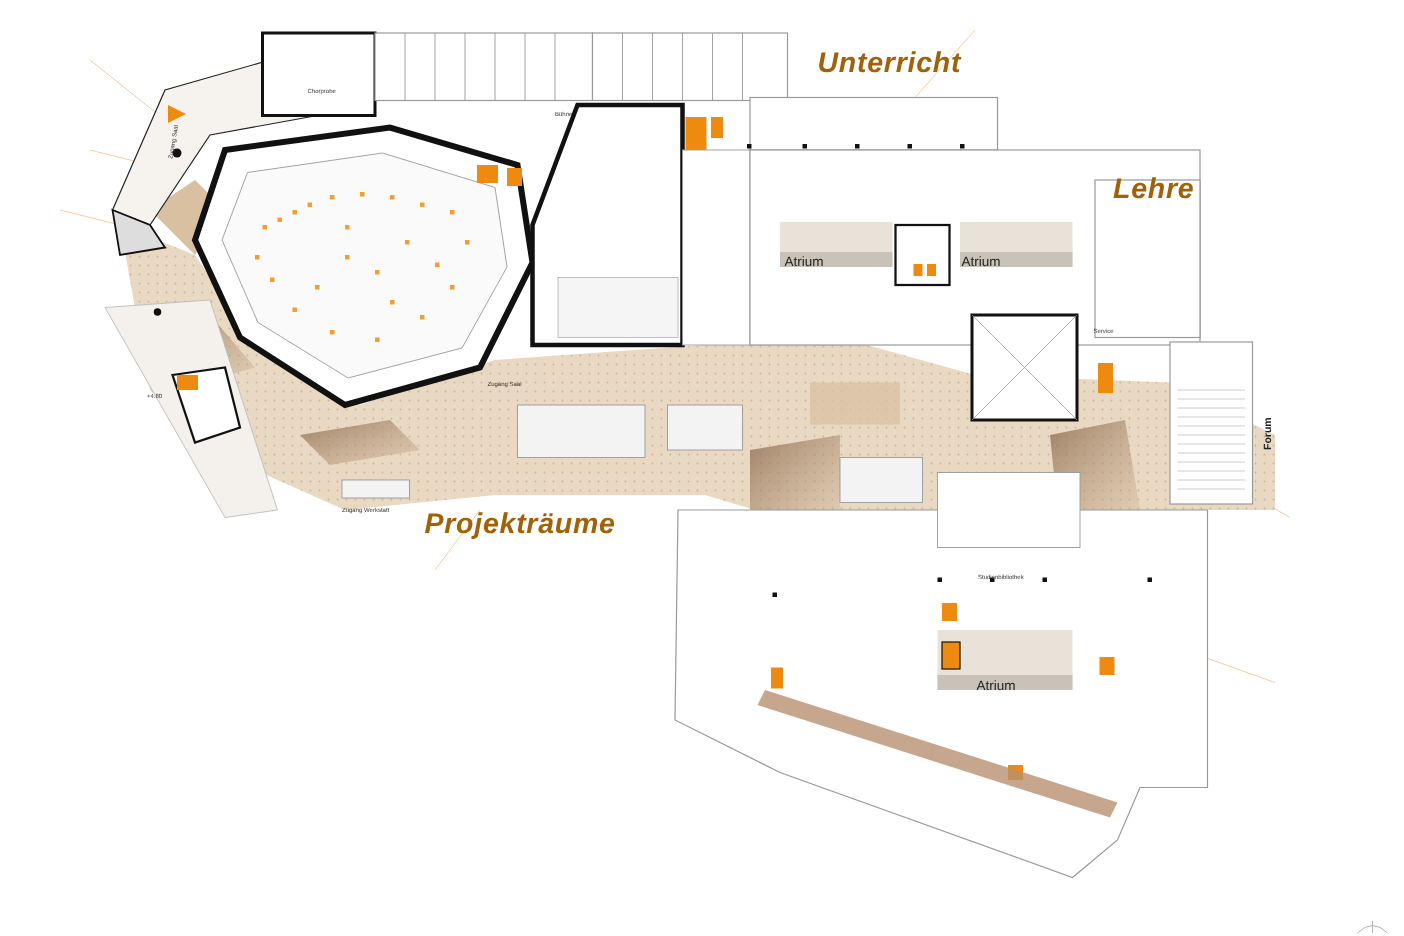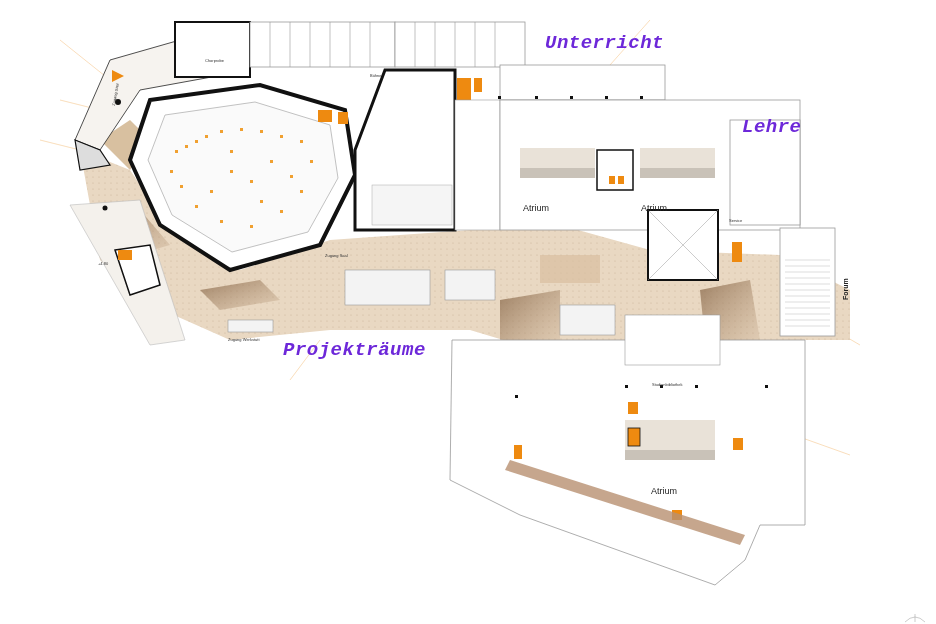--- a/index.html
+++ b/index.html
@@ -1,19 +1,19 @@
 <!DOCTYPE html>
 <html><head>
 <meta charset="utf-8">
 <style>
   html,body{margin:0;padding:0;background:#ffffff;}
   body{width:936px;height:624px;position:relative;overflow:hidden;font-family:"Liberation Sans",sans-serif;}
   #plan{position:absolute;left:0;top:0;width:936px;height:624px;}
-  .zone-label{position:absolute;font-family:Liberation Mono, monospace;font-style:italic;font-weight:bold;color:#6d28d9;letter-spacing:0.5px;white-space:nowrap;}
-  .atrium-label{position:absolute;font-family:"Liberation Sans",sans-serif;font-size:9px;color:#222;white-space:nowrap;margin-top:34px;}
+  .zone-label{position:absolute;font-family:Liberation Sans, sans-serif;font-style:italic;font-weight:bold;color:#a16207;letter-spacing:0.5px;white-space:nowrap;}
+  .atrium-label{position:absolute;font-family:"Liberation Sans",sans-serif;font-size:9px;color:#222;white-space:nowrap;}
   .small-label{position:absolute;font-family:"Liberation Sans",sans-serif;font-size:4px;color:#333;white-space:nowrap;}
   .forum-label{position:absolute;font-family:"Liberation Sans",sans-serif;font-size:7px;font-weight:bold;color:#222;transform:rotate(-90deg);transform-origin:left top;white-space:nowrap;}
 </style>
 </head>
 <body>
 
 <svg id="plan" viewBox="0 0 936 624" xmlns="http://www.w3.org/2000/svg">
   <defs>
     <pattern id="dots" width="6" height="6" patternUnits="userSpaceOnUse">
       <circle cx="3" cy="3" r="0.6" fill="#c8b49a"></circle>

